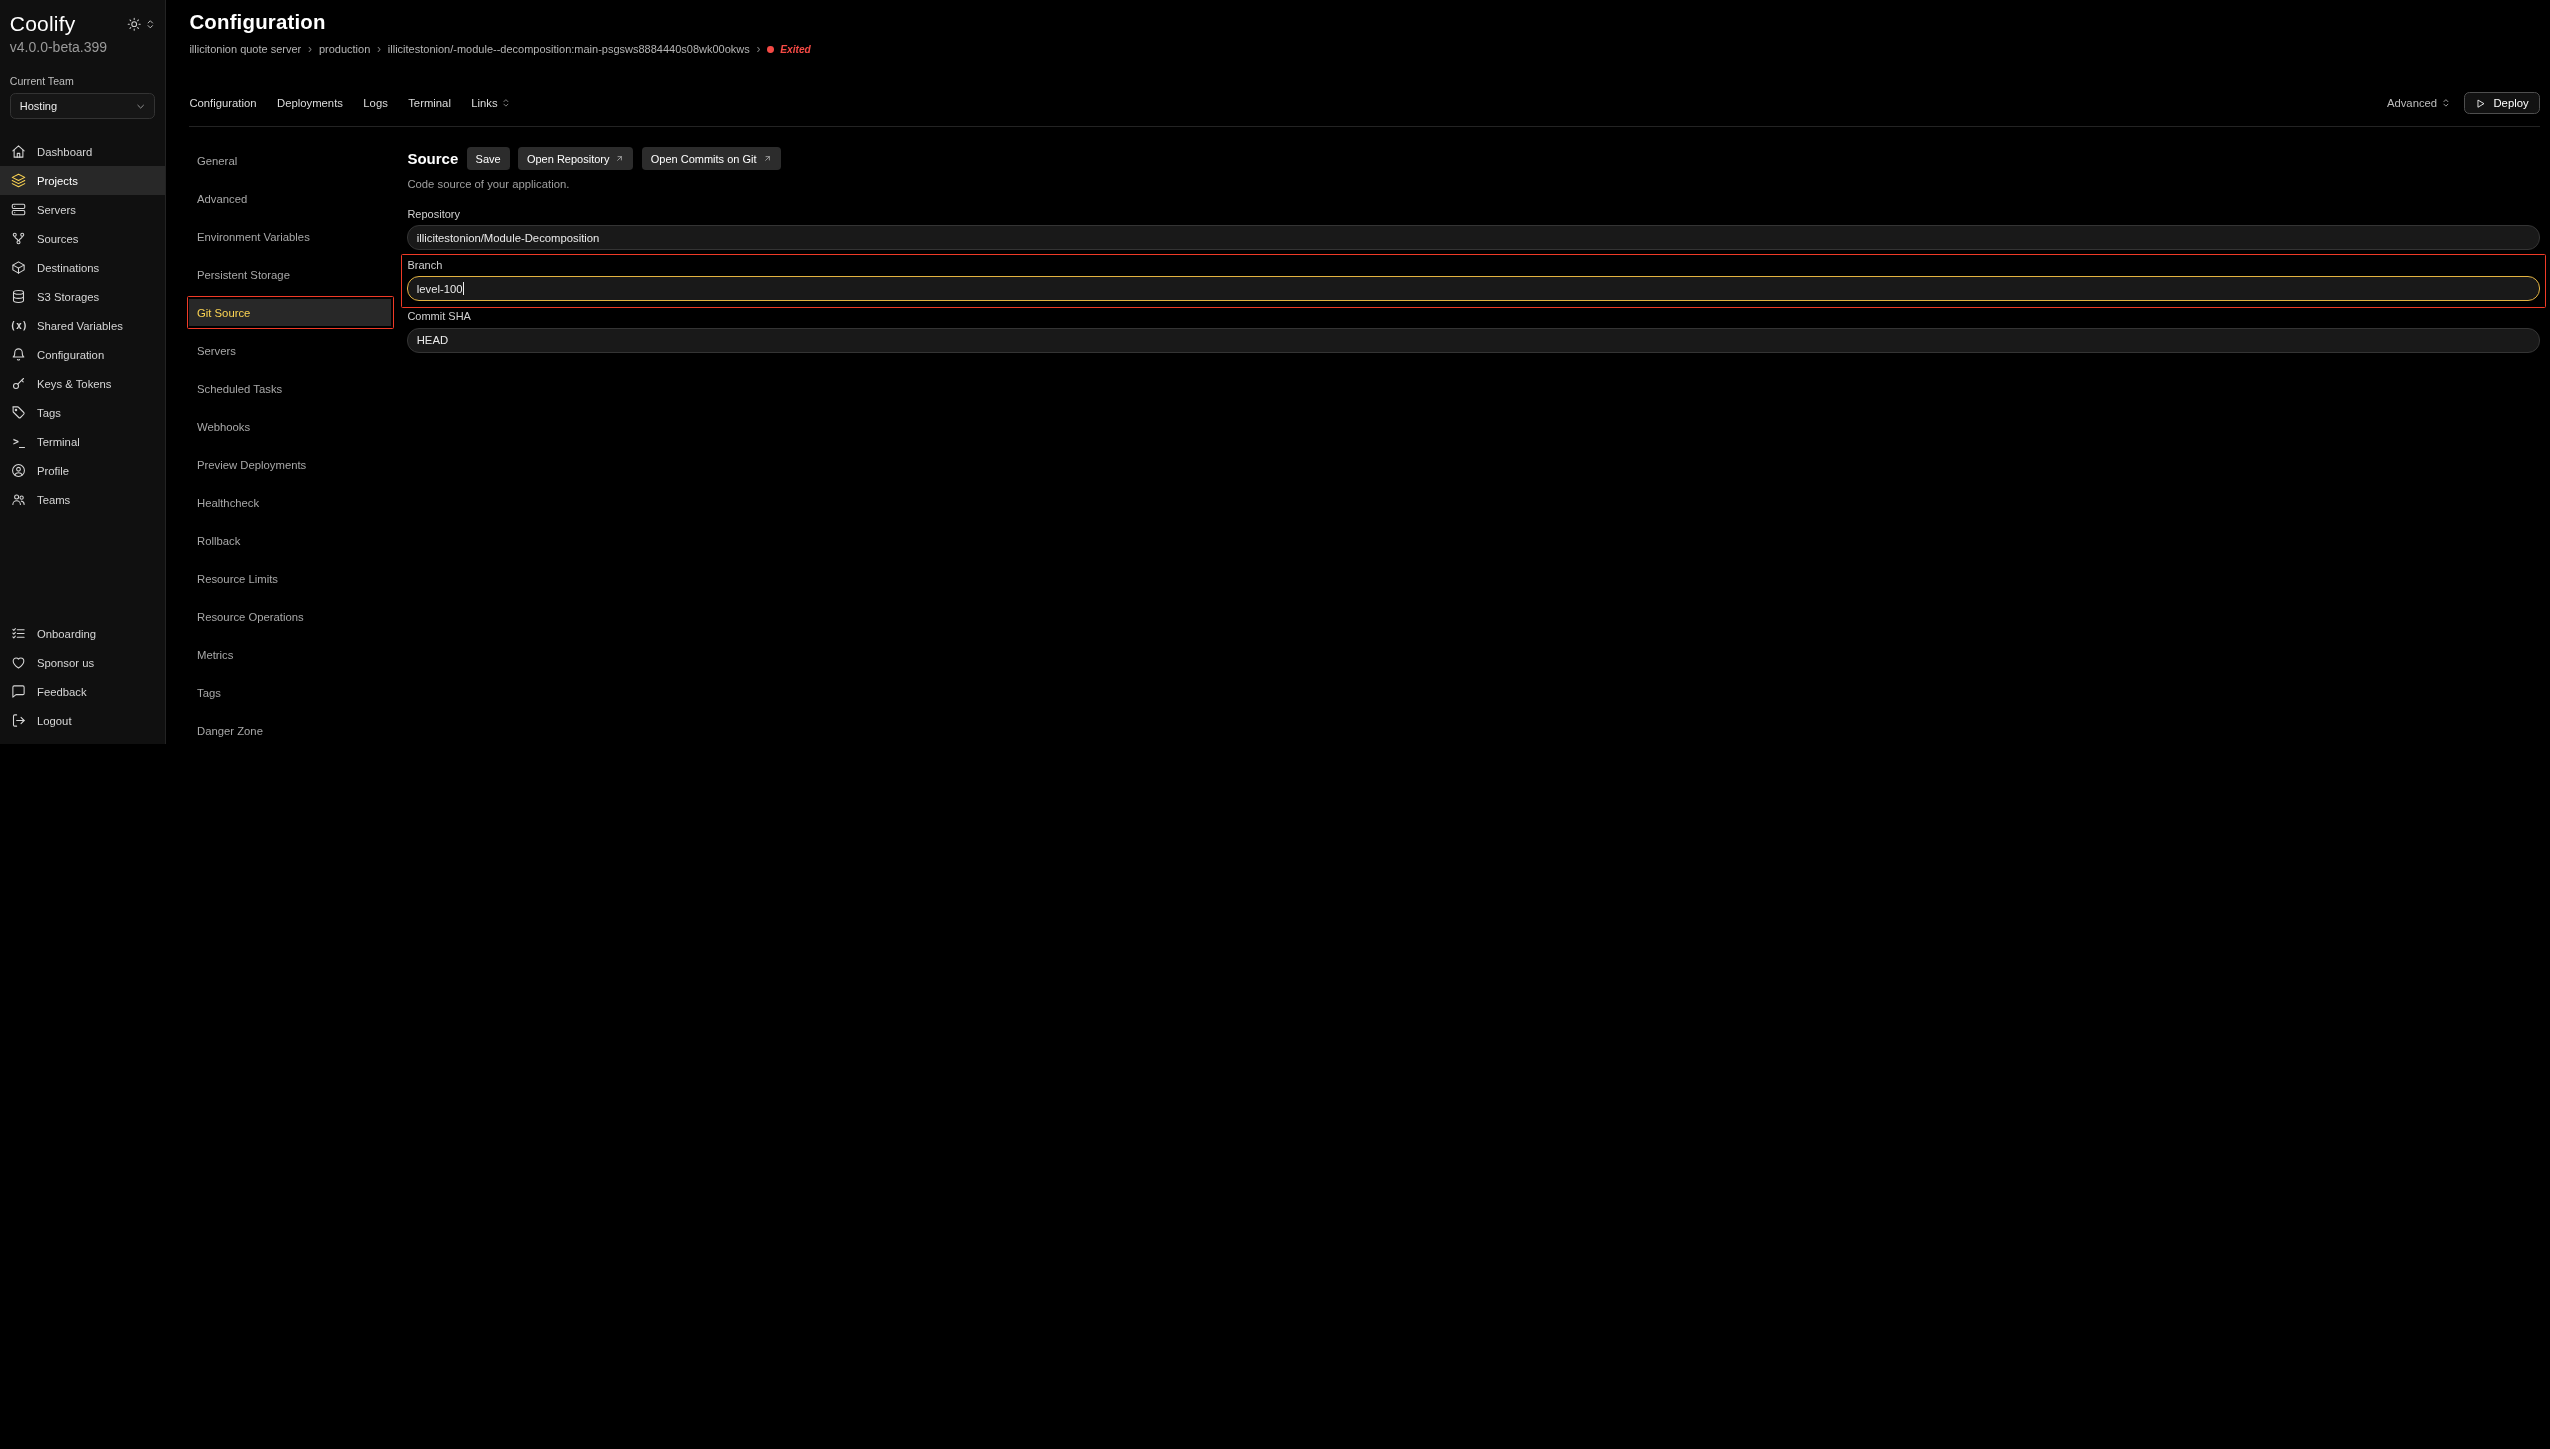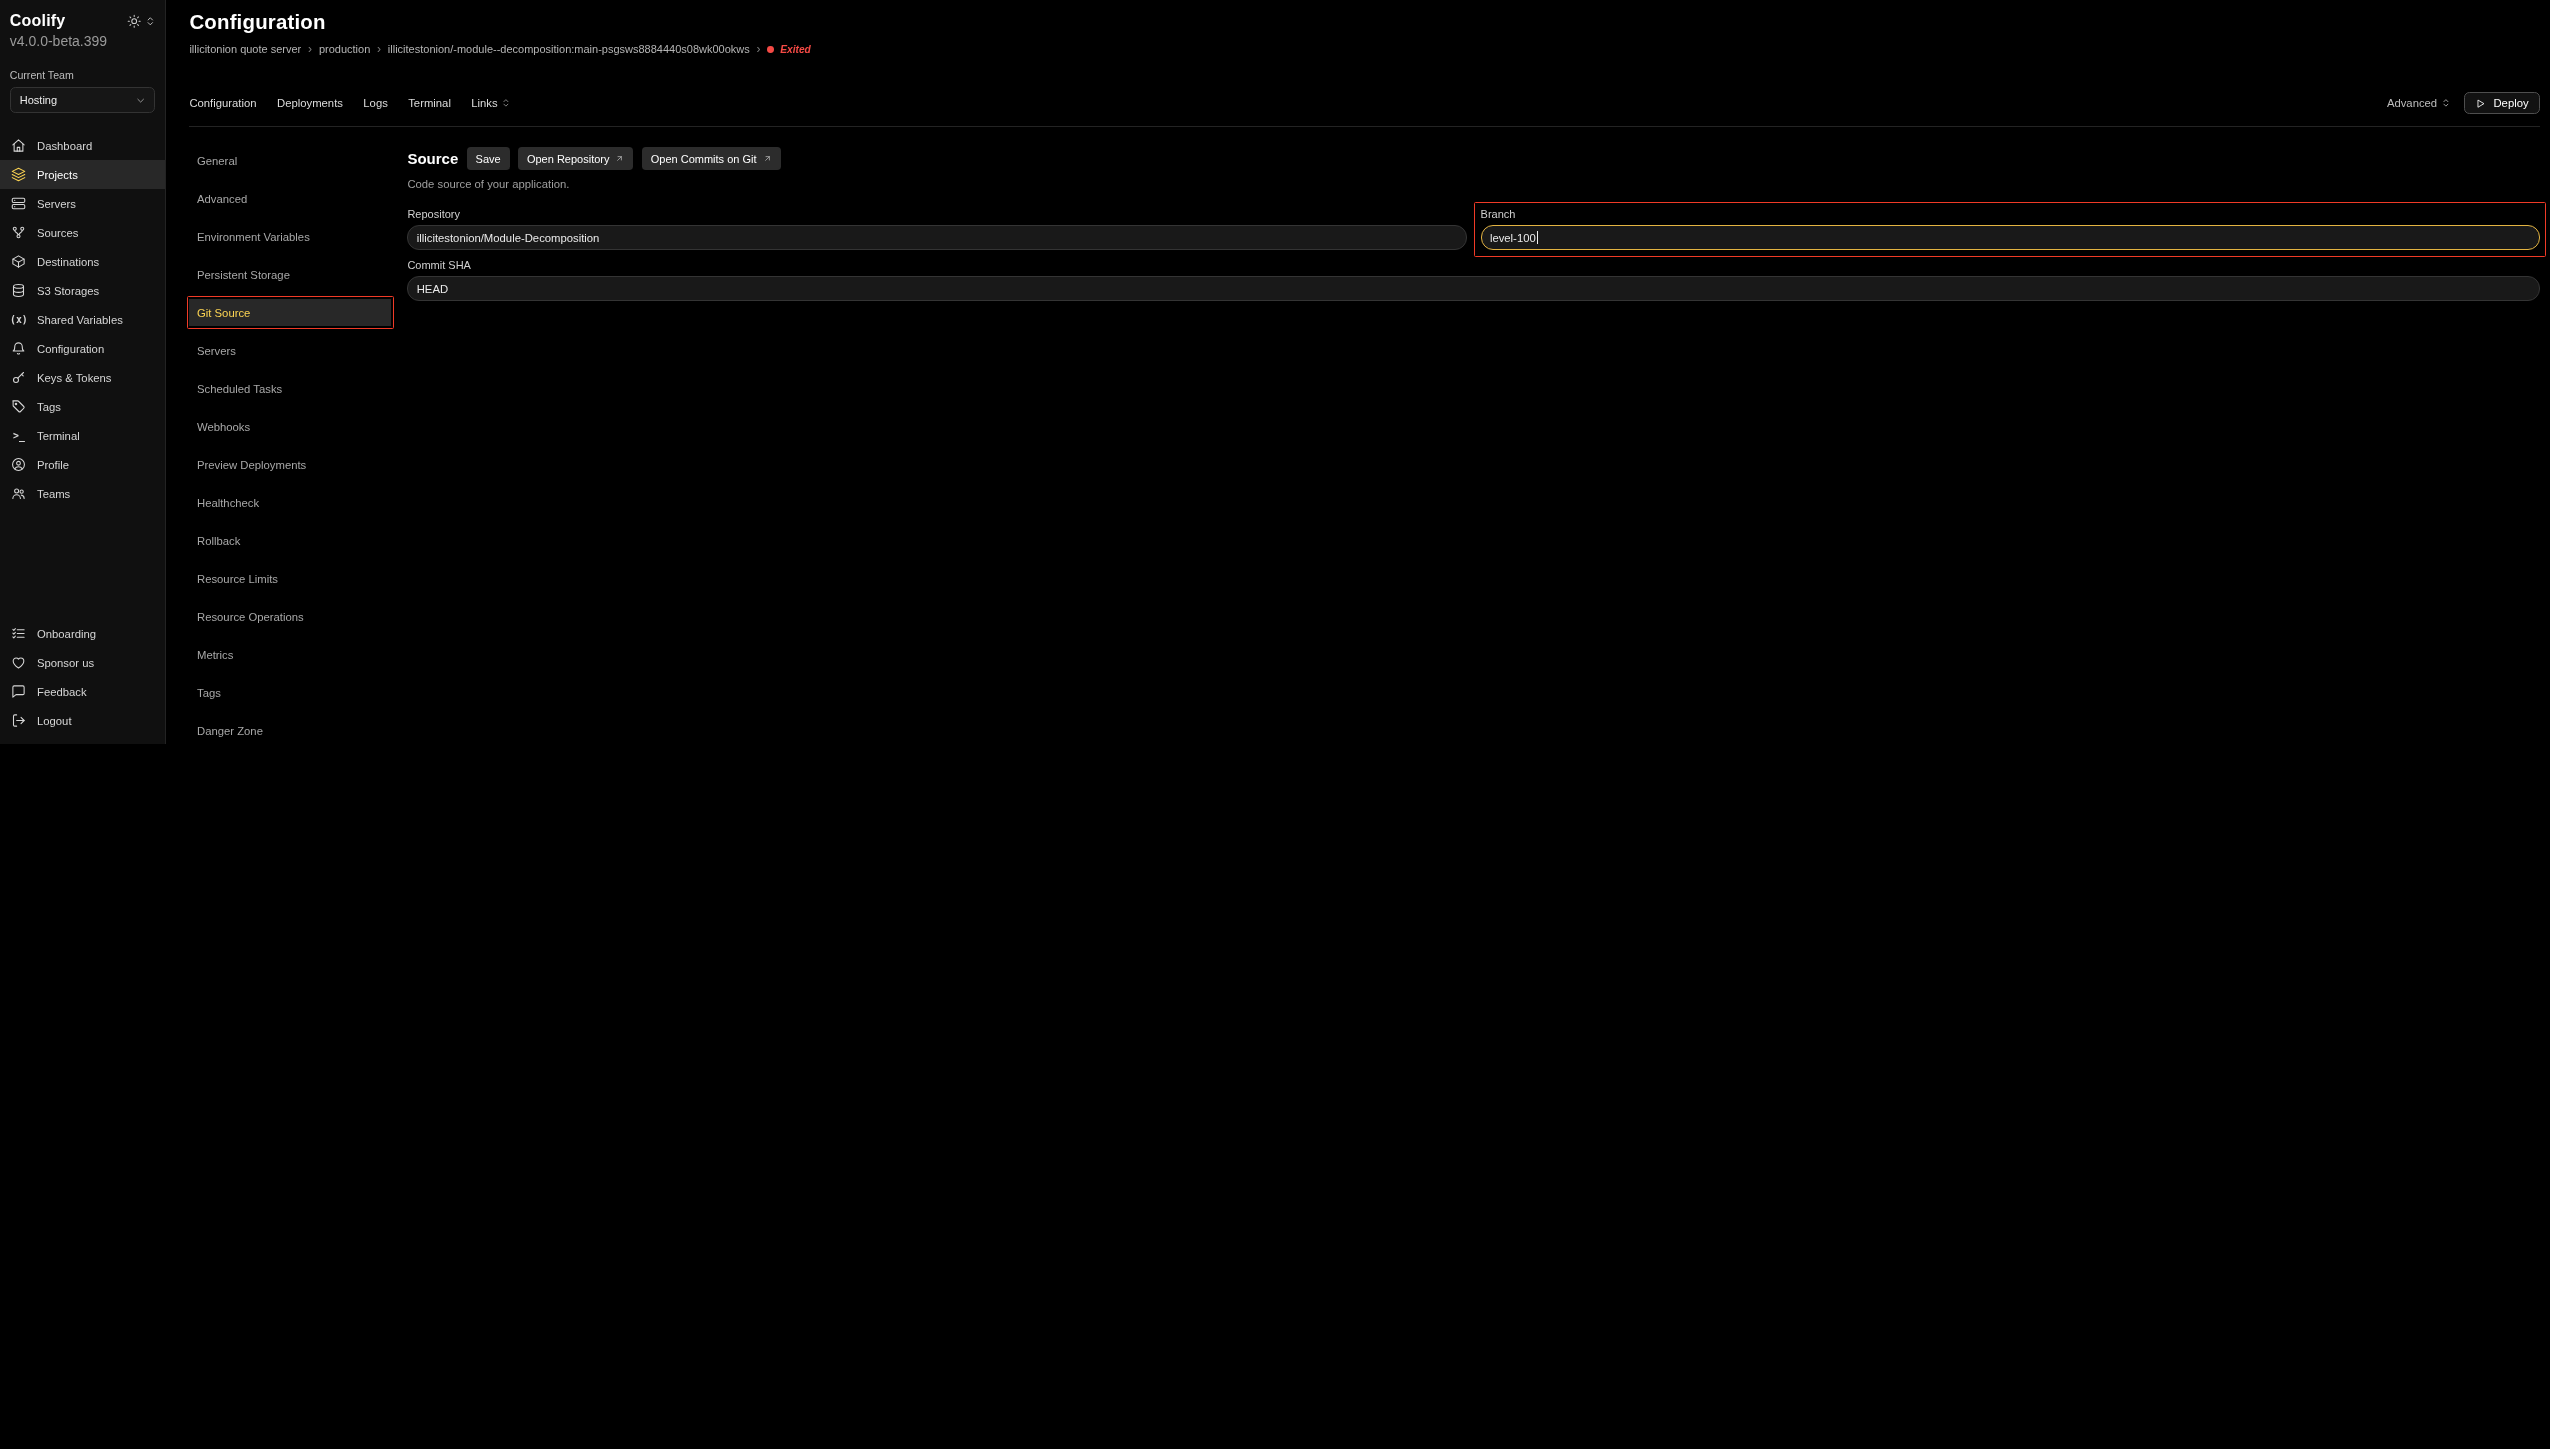--- a/index.html
+++ b/index.html
@@ -15,21 +15,21 @@
   
   .sidebar {
     width: 166px; min-width: 166px;
     background: #101010;
     border-right: 0.8px solid #232323;
     display: flex; flex-direction: column;
     padding-top: 12px; padding-bottom: 9px;
     min-height: 725px;
   }
   .logo-row { display: flex; align-items: center; padding: 0 9px 0 9.8px; }
-  .logo { font-size: 16px; font-weight: 700; letter-spacing: 0.2px; }
+  .logo { font-size: 21px; font-weight: 400; letter-spacing: 0.2px; }
   .logo-icons { margin-left: auto; display: flex; align-items: center; gap: 4.5px; color: #cfcfcf; }
   .version { padding: 3px 9.8px 0; font-size: 14px; color: #9a9a9a; }
   .team-label { padding: 19.7px 9.8px 0; font-size: 10.6px; color: #bdbdbd; }
   .team-select {
     margin: 6.8px 9.8px 0;
     height: 26px;
     background: #161616;
     border: 0.8px solid #333;
     border-radius: 5.3px;
     display: flex; align-items: center;
@@ -101,21 +101,21 @@
   .btn {
     display: inline-flex; align-items: center; gap: 6px;
     background: #2c2c2c; color: #fff;
     border: none; border-radius: 3.8px;
     height: 23px; padding: 0 9px;
     font-size: 11px; font-family: inherit; cursor: pointer;
   }
   .btn .ext { color: #b9b9b9; display: flex; }
   .section-sub { margin: 8.3px 0 0; font-size: 11.3px; color: #9f9f9f; }
 
-  .fields { margin-top: 17.4px; display: grid; grid-template-columns: 1fr 1fr; column-gap: 13.6px; row-gap: 9px; }
+  .fields { margin-top: 17.4px; display: grid; grid-template-columns: 1fr; column-gap: 13.6px; row-gap: 9px; }
   .field { display: flex; flex-direction: column; position: relative; }
   .field.full { grid-column: 1 / -1; }
   .flabel { font-size: 11px; color: #d0d0d0; margin-bottom: 5.3px; }
   .input {
     height: 25px; width: 100%;
     background: #191919;
     border: 0.8px solid #343434;
     border-radius: 12px;
     color: #eaeaea; font-size: 11.3px; font-family: inherit;
     padding: 0 8.3px;

